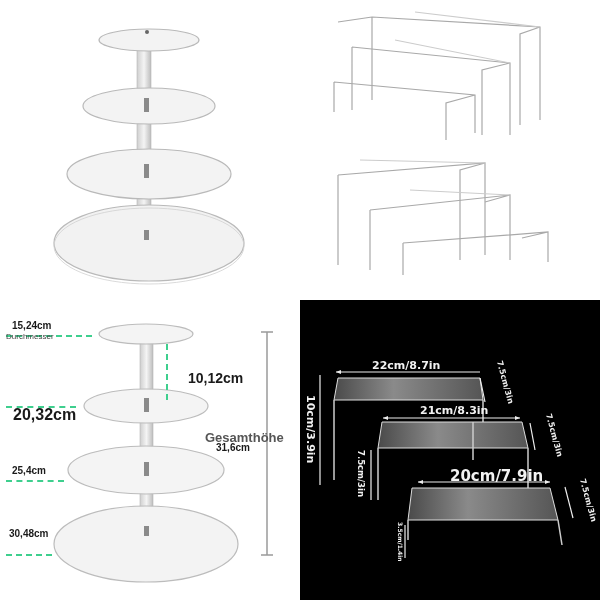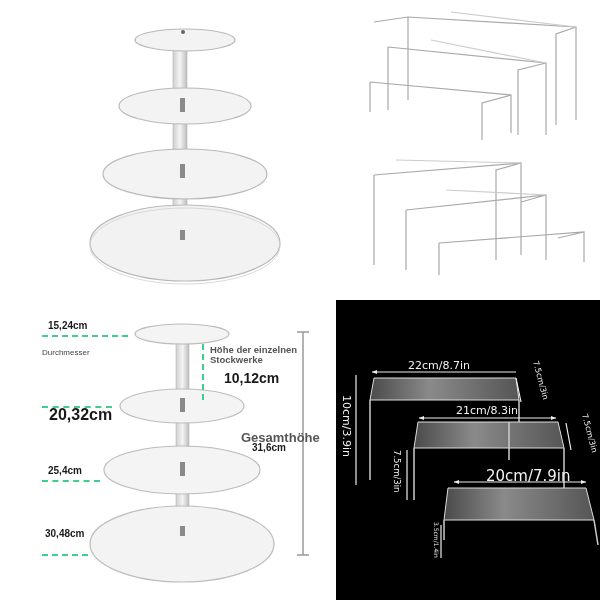--- a/index.html
+++ b/index.html
@@ -1,21 +1,21 @@
 <!DOCTYPE html>
 <html><head>
 <meta charset="utf-8">
 <style>
   html, body { margin:0; padding:0; background:#ffffff; }
   body { width:600px; height:600px; position:relative; overflow:hidden; font-family:"Liberation Sans", sans-serif; }
-  .panel { position:absolute; width:300px; height:300px; overflow:hidden;margin-left:36px; }
+  .panel { position:absolute; width:300px; height:300px; overflow:hidden; }
   #p1 { left:0; top:0; background:#ffffff; }
   #p2 { left:300px; top:0; background:#ffffff; }
   #p3 { left:0; top:300px; background:#ffffff; }
-  #p4 { left:300px; top:300px; background:#000000; }
+  #p4 { left:300px; top:300px; background:#000000;font-weight:bold; }
   svg { position:absolute; left:0; top:0; }
   .lbl { position:absolute; font-weight:bold; color:#1a1a1a; white-space:nowrap; }
   .lbl-small { position:absolute; color:#444; white-space:nowrap; }
   .dash { position:absolute; height:0; border-top:2px dashed #3ecf8e; }
   .vdash { position:absolute; width:0; border-left:2px dashed #3ecf8e; }
   .dk { position:absolute; color:#f2f2f2; white-space:nowrap; font-family:"DejaVu Sans", sans-serif; }
   .rot { transform-origin:left top; }
 </style>
 </head>
 <body>
@@ -77,36 +77,32 @@
     <rect x="144" y="162" width="5" height="14" fill="#8a8a8a"></rect>
     <rect x="144" y="226" width="5" height="10" fill="#8a8a8a"></rect>
 
     <line x1="267" y1="32" x2="267" y2="255" stroke="#9a9a9a" stroke-width="1.5"></line>
     <line x1="261" y1="32" x2="273" y2="32" stroke="#9a9a9a" stroke-width="1.5"></line>
     <line x1="261" y1="255" x2="273" y2="255" stroke="#9a9a9a" stroke-width="1.5"></line>
   </svg>
 
   <div class="lbl" style="left:12px;top:20px;font-size:10px;">15,24cm</div>
   <div class="dash" style="left:6px;top:35px;width:86px;"></div>
-  <div class="lbl-small" style="left:6px;top:48px;font-size:8px;">Durchmesser</div>
+  <div class="lbl-small" style="left:6px;top:32px;font-size:8px;">Durchmesser</div>
 
   <div class="lbl" style="left:13px;top:106px;font-size:16px;">20,32cm</div>
   <div class="dash" style="left:6px;top:106px;width:70px;"></div>
 
   <div class="lbl" style="left:12px;top:165px;font-size:10px;text-align:right;">25,4cm</div>
   <div class="dash" style="left:6px;top:180px;width:58px;"></div>
 
   <div class="lbl" style="left:9px;top:228px;font-size:10px;">30,48cm</div>
   <div class="dash" style="left:6px;top:254px;width:46px;"></div>
 
   <div class="vdash" style="left:166px;top:44px;height:56px;"></div>
-  <div class="lbl" style="left:174px;top:45px;font-size:9.5px;color:#555;line-height:10px;">
-    <div>Höhe der einzelnen</div>
-    <div>Stockwerke</div>
-  </div>
   <div class="lbl" style="left:188px;top:70px;font-size:14px;">10,12cm</div>
 
   <div class="lbl" style="left:205px;top:130px;font-size:13px;color:#555;">Gesamthöhe</div>
   <div class="lbl" style="left:216px;top:142px;font-size:10px;">31,6cm</div>
 </div>
 
 <div id="p4" class="panel">
   <svg width="300" height="300">
     <defs>
       <linearGradient id="top" x1="0" x2="1">

